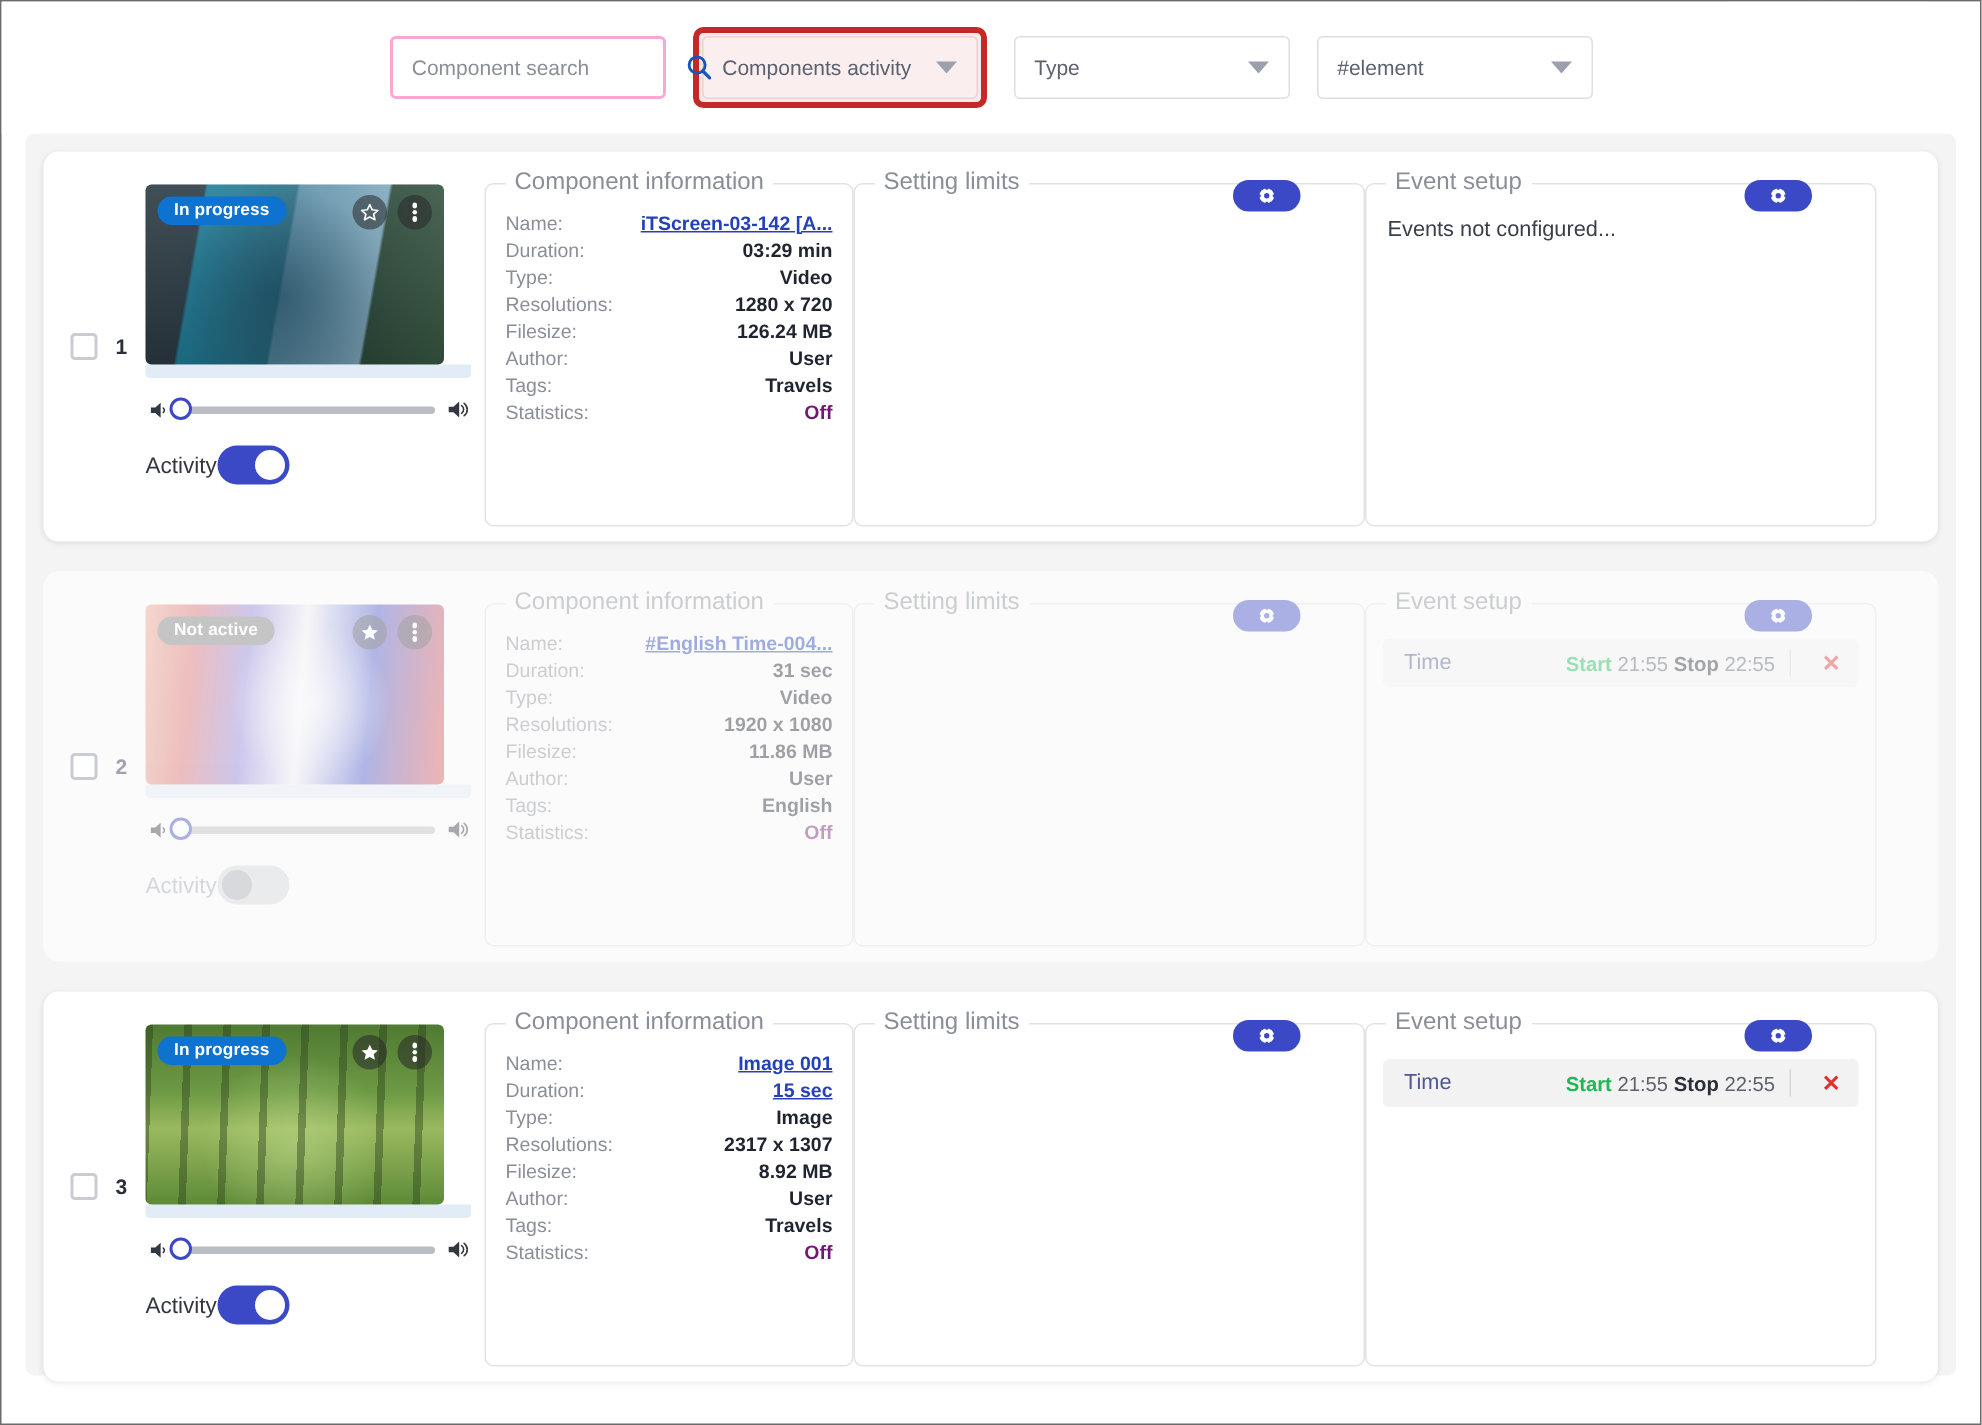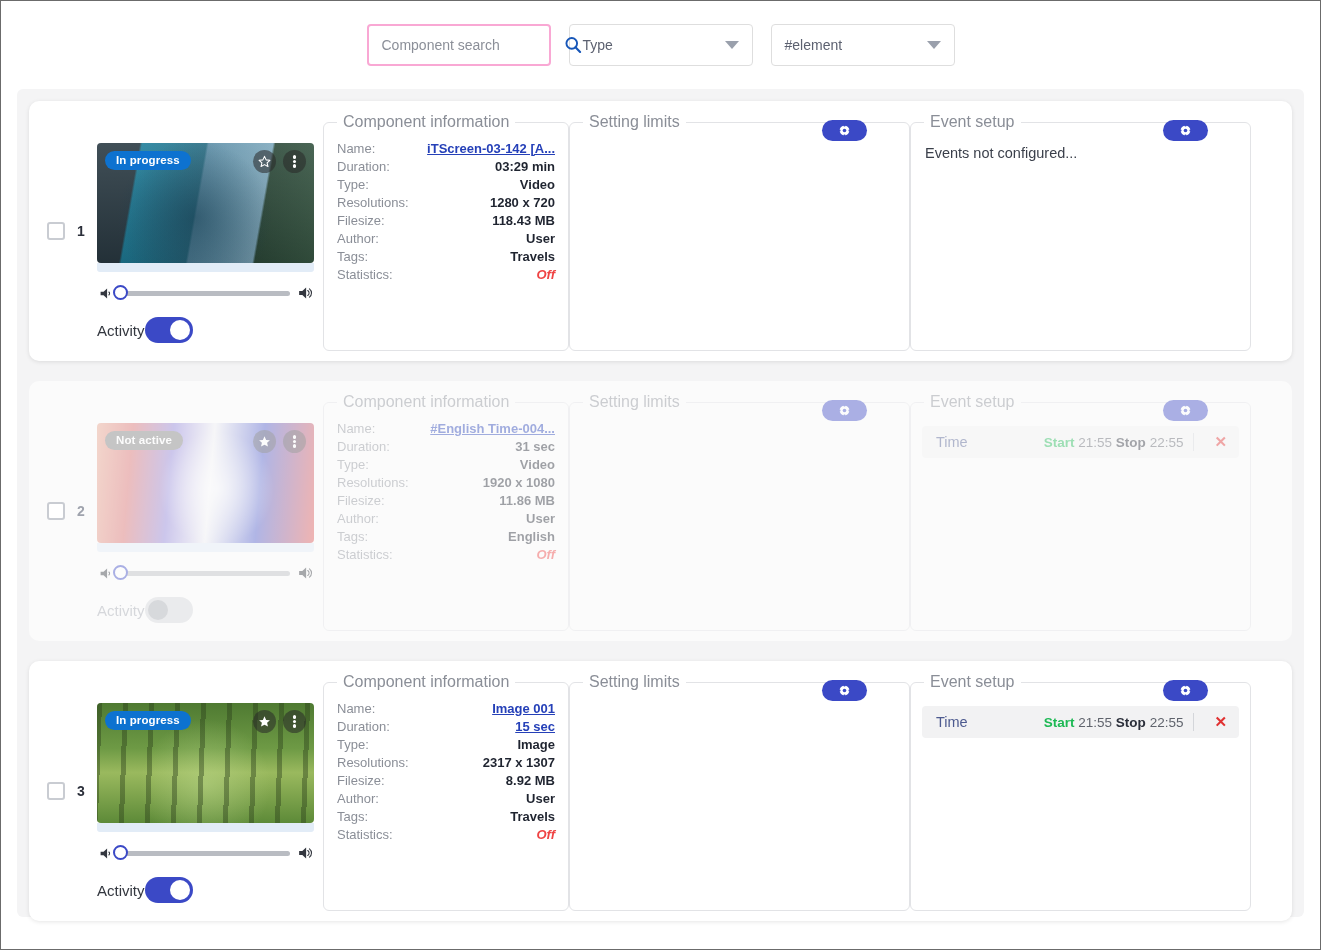--- a/index.html
+++ b/index.html
@@ -108,25 +108,24 @@
     width: 18px; height: 18px;
     border: 2px solid #c9ccd2; border-radius: 3px;
     background: #fff;
   }
   .rownum { font-size: 14px; font-weight: 700; color: #2b2f3a; }
   .rownum.dim { color: #9fa3ad; }
 
   
   .mediacol { width: 226px; flex: 0 0 226px; padding-top: 10px; }
   .thumb {
-    width: 217px; height: 120px;
+    width: 199px; height: 120px;
     border-radius: 4px;
     position: relative;
     overflow: hidden;
-    margin-top: 20px;
   }
   .thumb .shade { position:absolute; inset:0; }
   .badge {
     position: absolute; left: 8px; top: 8px;
     border-radius: 11px;
     padding: 3px 11px 4px;
     font-size: 11.5px; font-weight: 700; color: #fff;
     letter-spacing: .1px;
   }
   .badge.progress { background: #0d72d0; }
@@ -196,21 +195,21 @@
     display: flex; align-items: center; justify-content: center;
   }
 
   .inforow {
     display: flex; justify-content: space-between; align-items: baseline;
     padding: 1.5px 2px; font-size: 13px;
   }
   .ikey { color: #8a8e97; }
   .ival { font-weight: 700; color: #1f2430; }
   .ival.link { color: #2540b8; text-decoration: underline; }
-  .ival.warn { color: #ef4444; font-style: italic; }
+  .ival.warn { color: #701a75; }
 
   .eventrow {
     display: flex; align-items: center;
     background: #f2f2f3; border-radius: 4px;
     height: 32px; margin-top: 7px; padding: 0 2px 0 14px;
   }
   .ev-name { color: #4d5a8f; font-size: 14.5px; flex: 1; }
   .ev-times { font-size: 13.5px; color: #5f636c; white-space: nowrap; }
   .ev-start { color: #1db954; font-weight: 700; }
   .ev-stop { color: #2b2f3a; font-weight: 700; }
@@ -234,20 +233,26 @@
 
     <div class="search-wrap">
       <div class="caret"></div>
       <input class="search-input" value="" placeholder="Component search" style="">
       <svg class="mag" viewBox="0 0 24 24">
         <circle cx="10.5" cy="10" r="6.4" fill="none" stroke="#1756b8" stroke-width="2.3"></circle>
         <line x1="15" y1="14.8" x2="20.5" y2="20.3" stroke="#1756b8" stroke-width="2.6" stroke-linecap="round"></line>
       </svg>
     </div>
 
+    <div class="ring">
+      <div class="select-box">
+        <span>Components activity</span>
+        <span class="tri"></span>
+      </div>
+    </div>
 
     <div class="select-box plain">
       <span>Type</span>
       <span class="tri"></span>
     </div>
 
     <div class="select-box plain">
       <span>#element</span>
       <span class="tri"></span>
     </div>
@@ -317,21 +322,21 @@
       <div class="inforow">
         <span class="ikey">Type:</span>
         <span class="ival">Video</span>
       </div>
       <div class="inforow">
         <span class="ikey">Resolutions:</span>
         <span class="ival">1280 x 720</span>
       </div>
       <div class="inforow">
         <span class="ikey">Filesize:</span>
-        <span class="ival">118.43 MB</span>
+        <span class="ival">126.24 MB</span>
       </div>
       <div class="inforow">
         <span class="ikey">Author:</span>
         <span class="ival">User</span>
       </div>
       <div class="inforow">
         <span class="ikey">Tags:</span>
         <span class="ival">Travels</span>
       </div>
       <div class="inforow">

